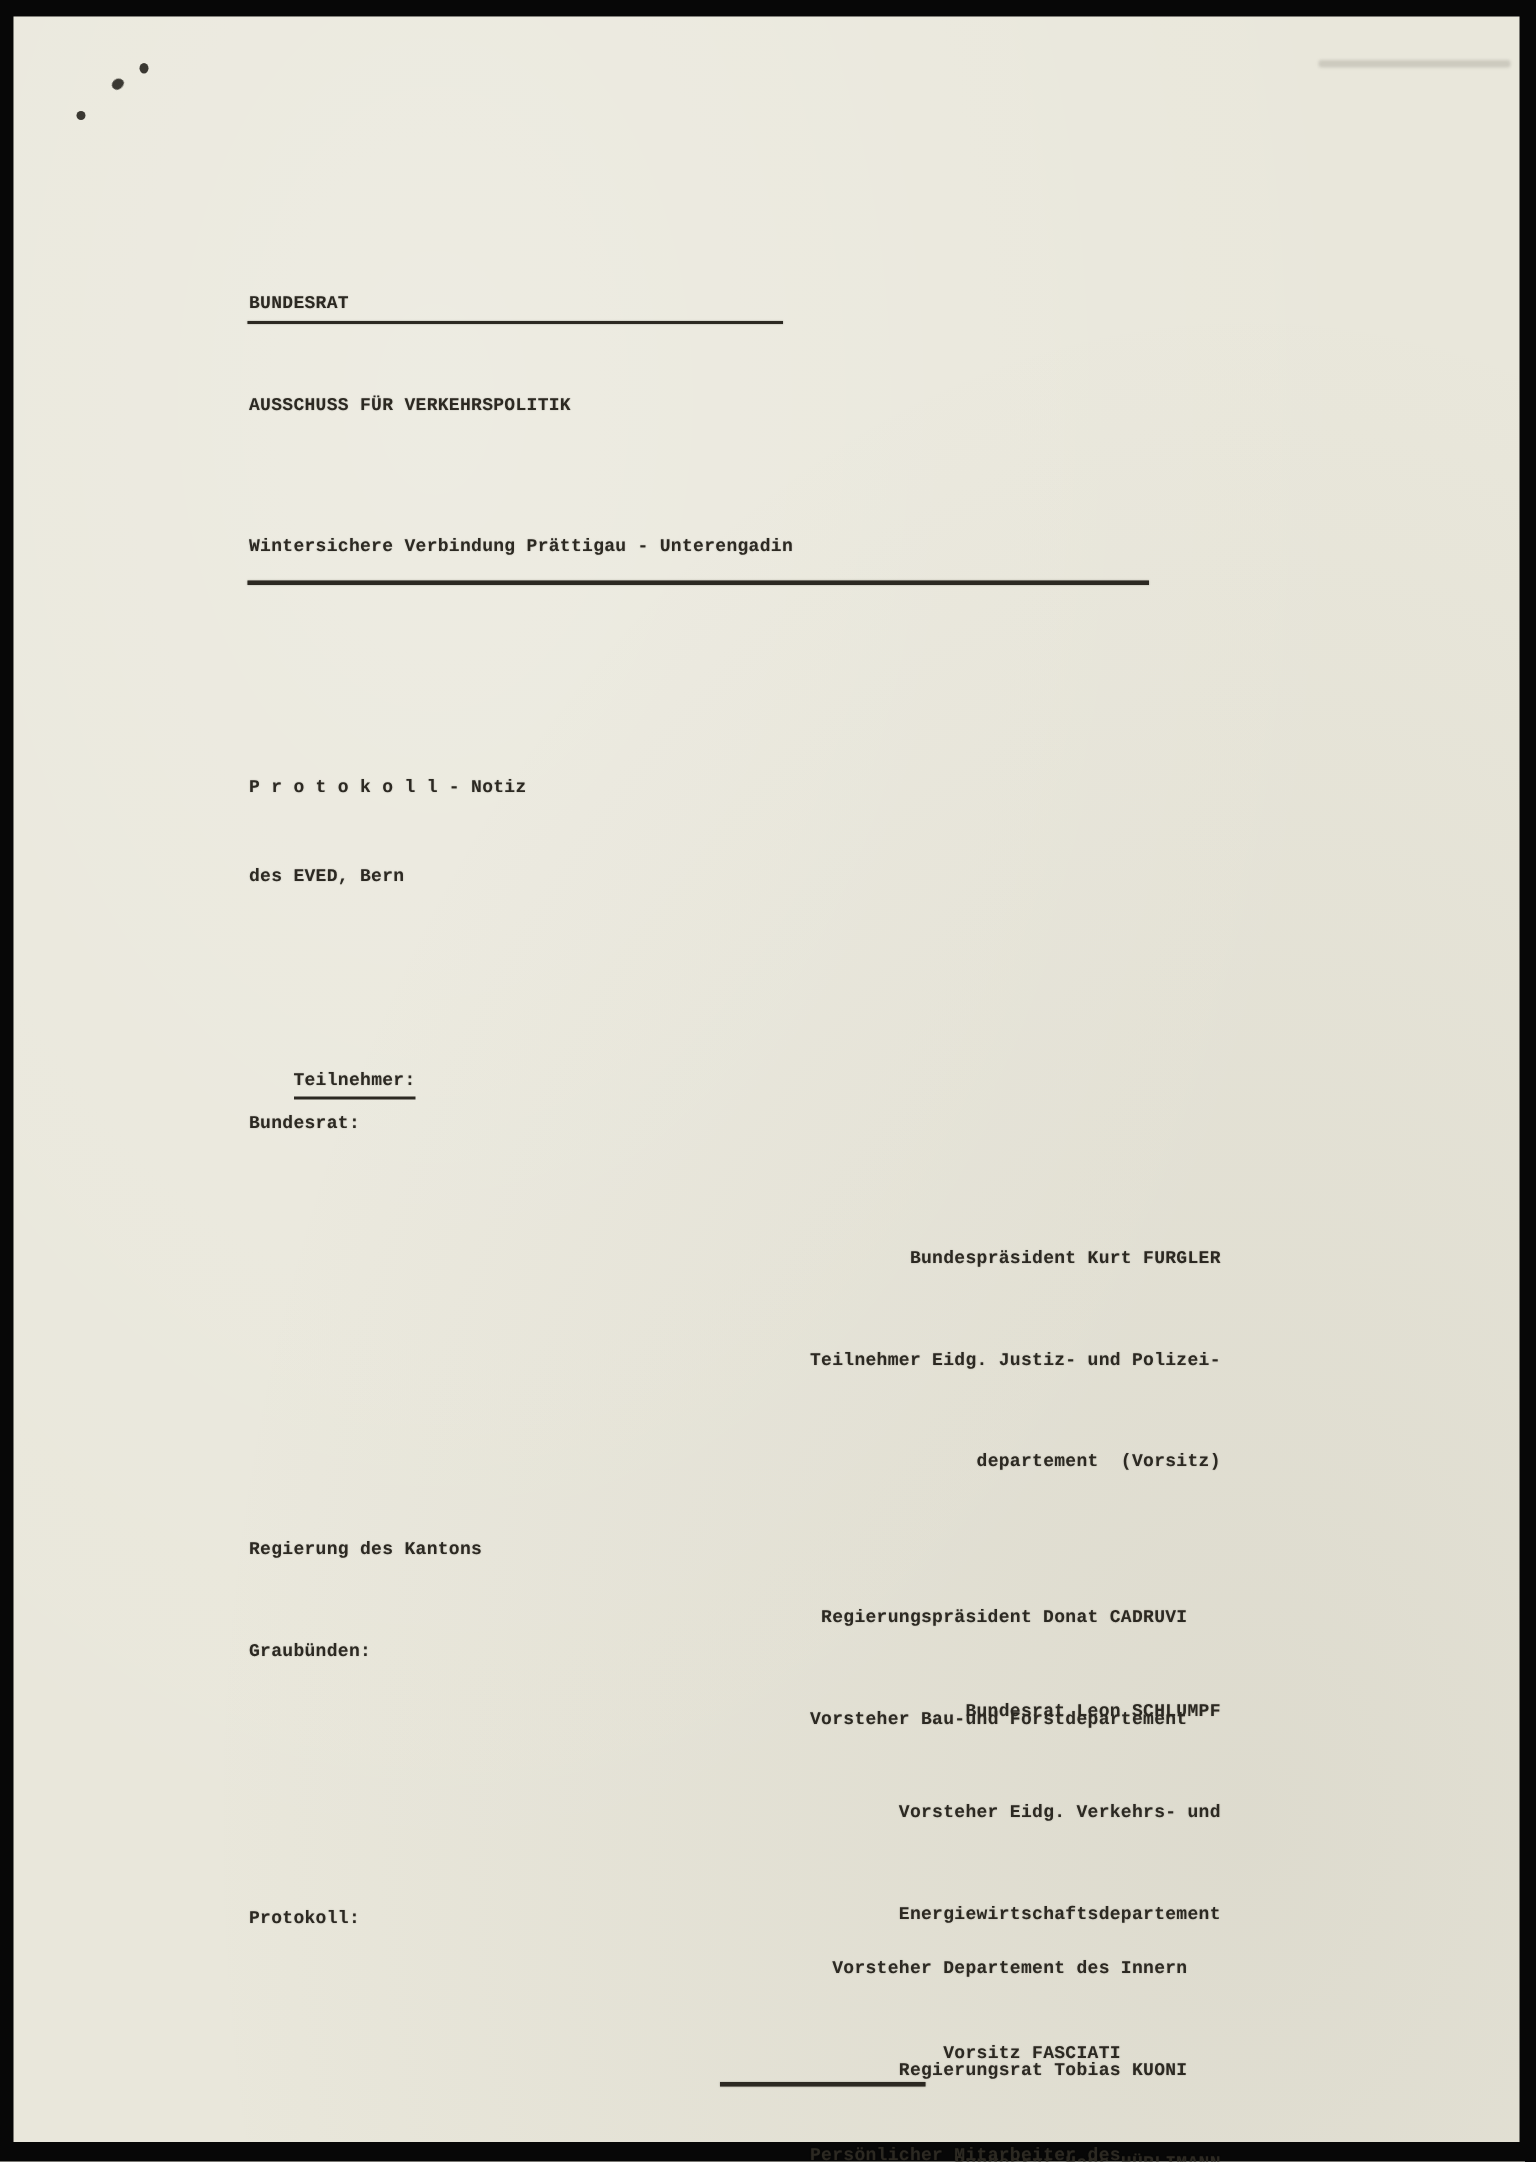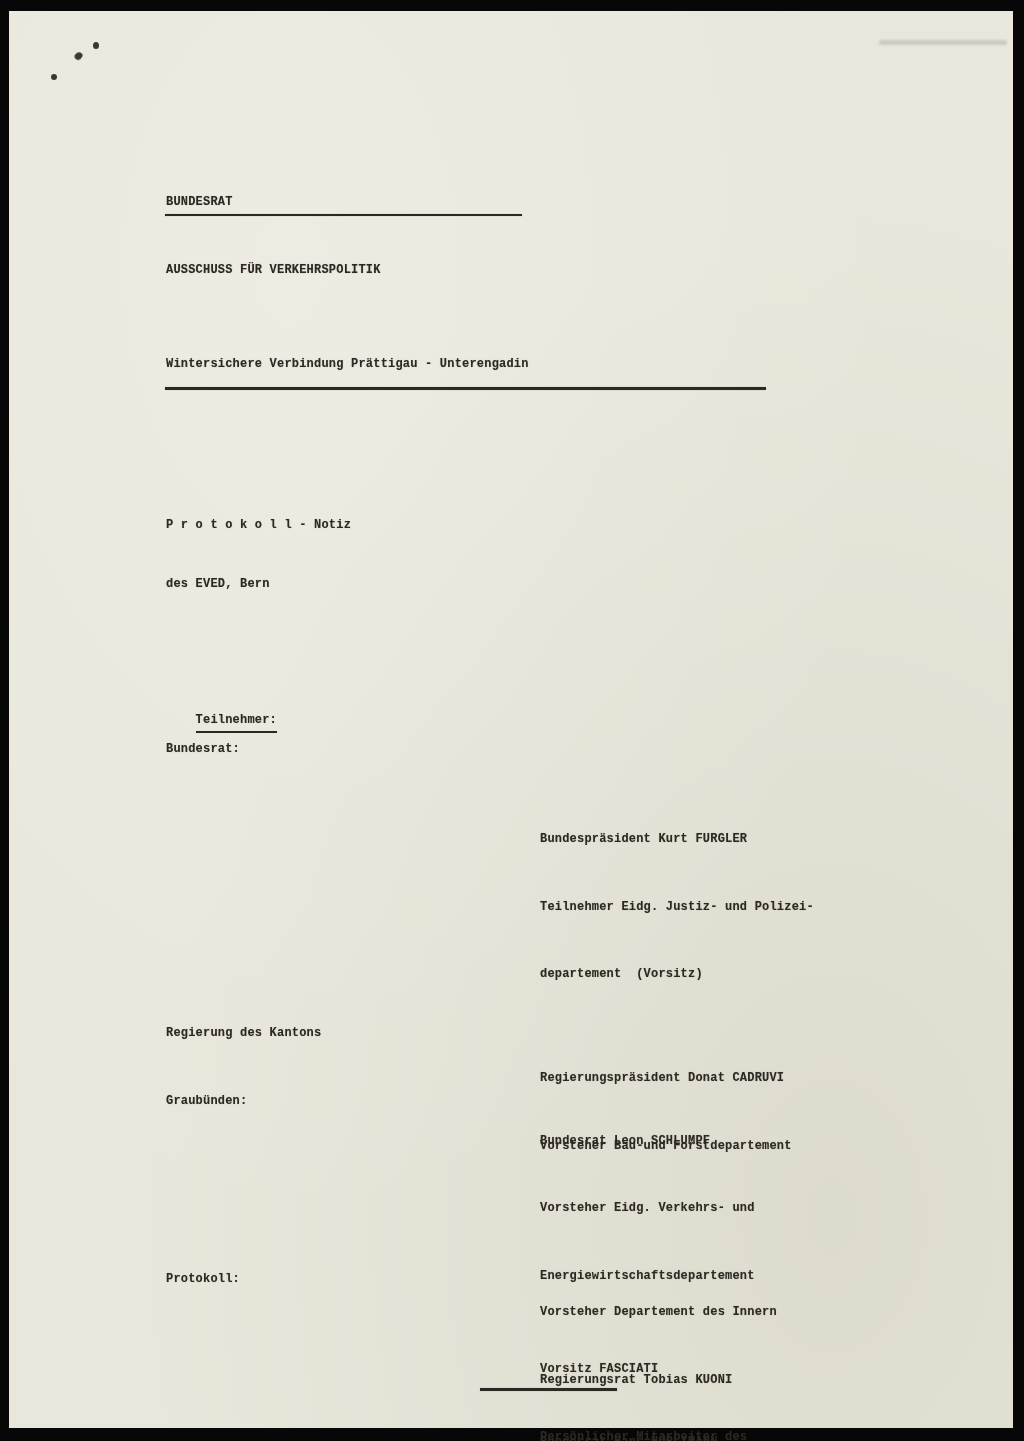--- a/index.html
+++ b/index.html
@@ -31,21 +31,21 @@
   .rule {
     position: absolute;
     background: #2c2922;
     box-shadow: 0 0 1px rgba(44,41,34,0.5);
   }
   .underlined-heading {
     display: inline-block;
     border-bottom: 2px solid #2c2922;
     padding-bottom: 0;
   }
-  .entry { margin-bottom: 9px; }
+  .entry { margin-bottom: 9px; text-align: right; }
   .pen-dot {
     position: absolute;
     background: #3a3832;
     border-radius: 50%;
     filter: blur(0.4px);
   }
   .smudge {
     position: absolute;
     background: rgba(105,102,90,0.22);
     filter: blur(1px);

